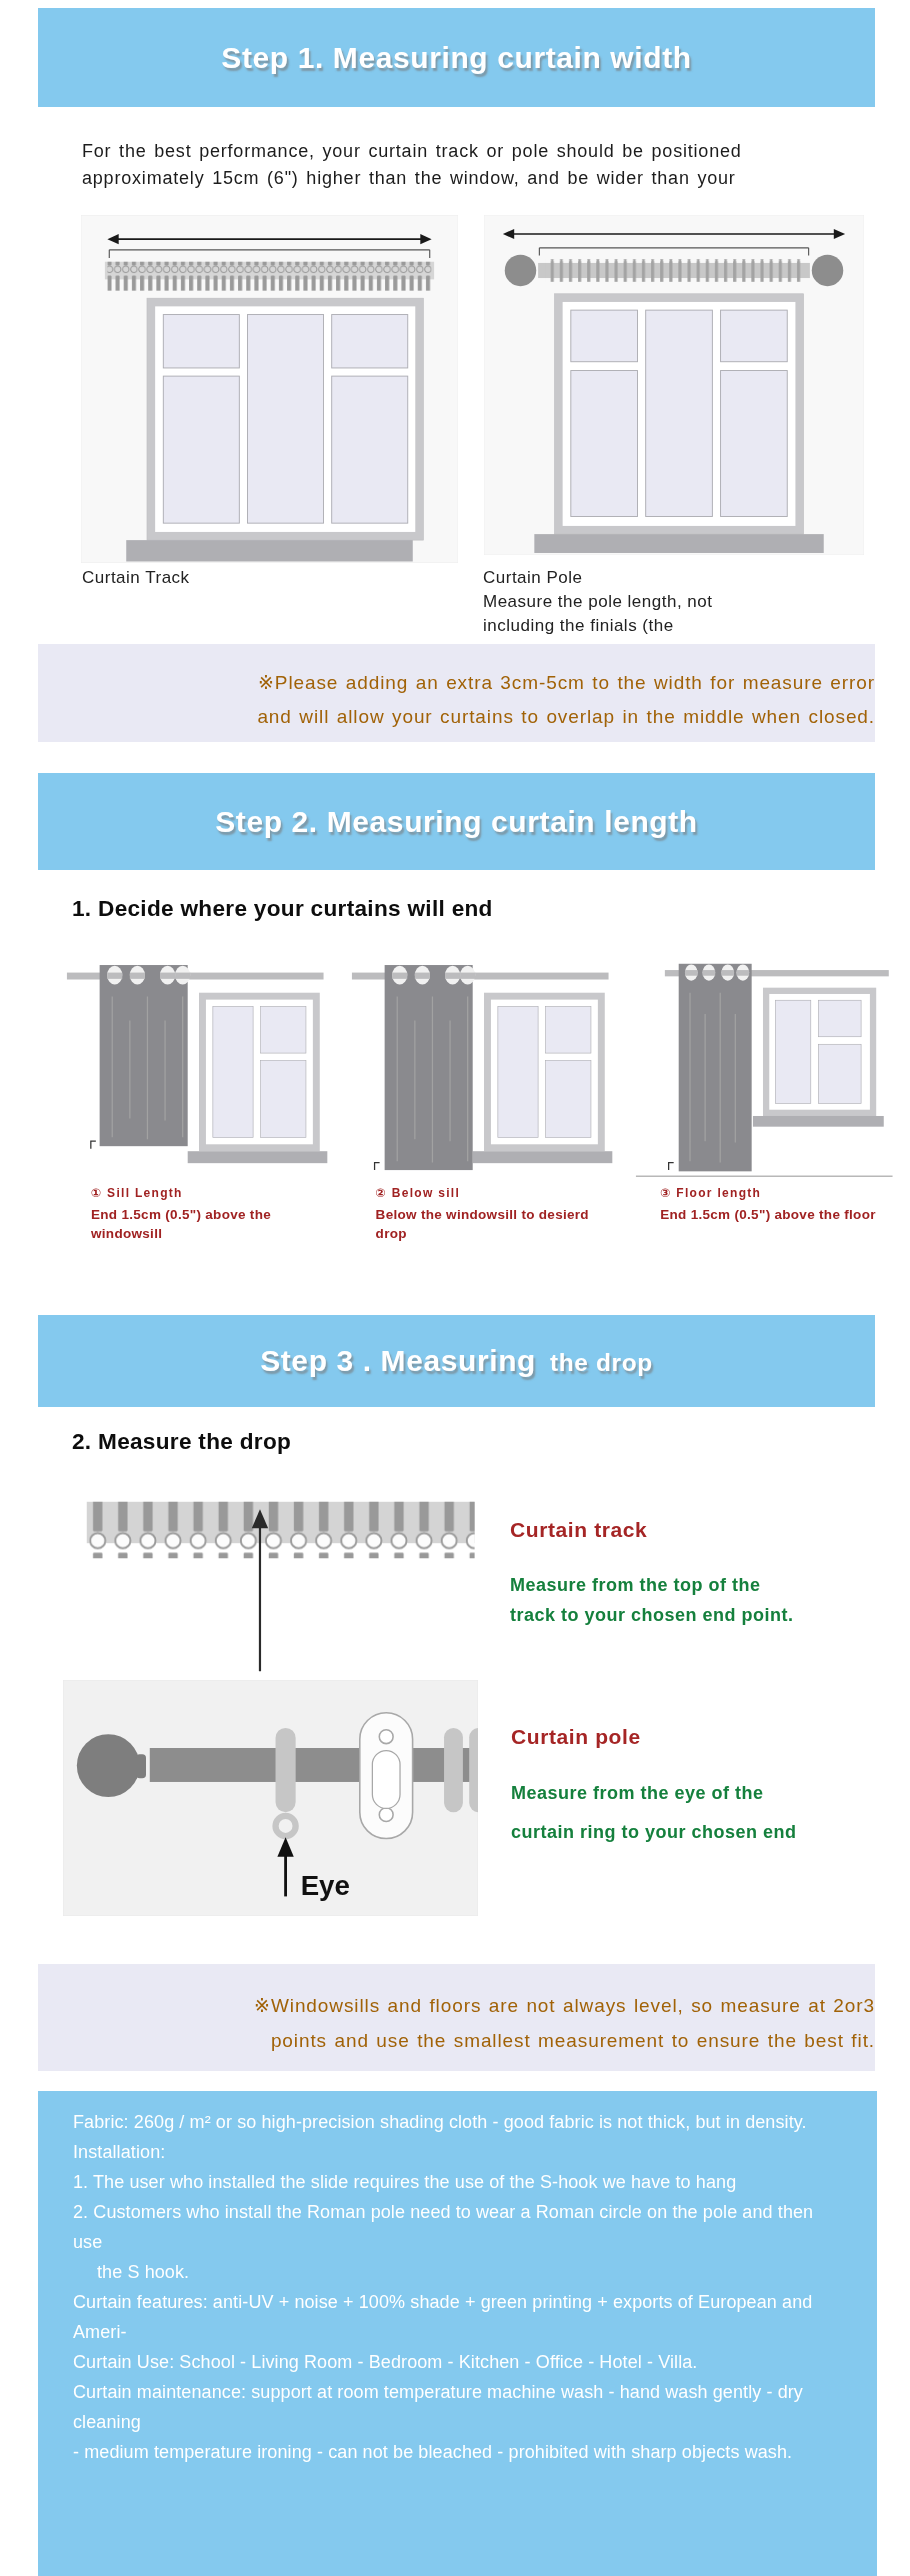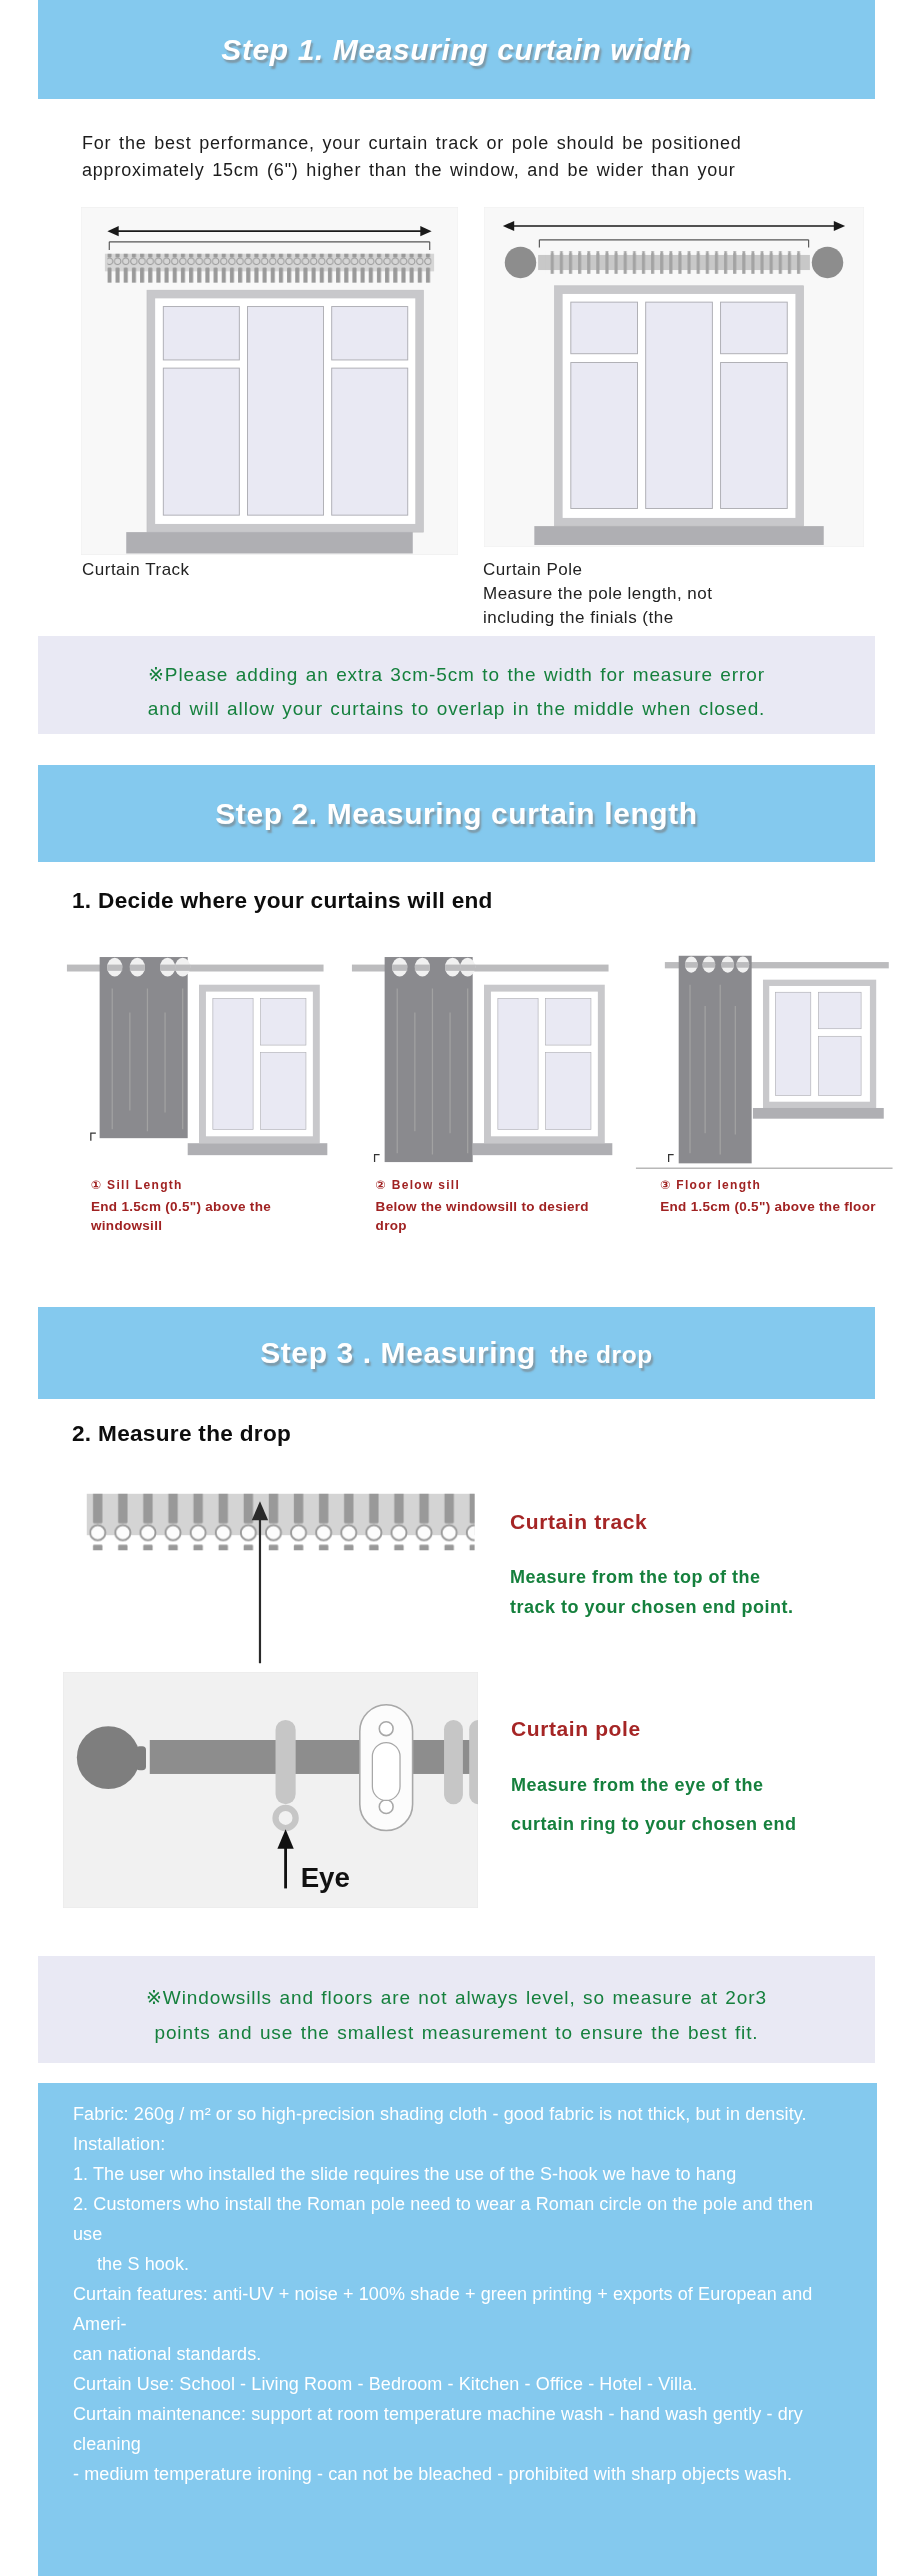--- a/index.html
+++ b/index.html
@@ -4,36 +4,36 @@
 <title>Curtain Measuring Guide</title>
 <style>
   html,body{margin:0;padding:0;background:#ffffff;}
   .page{position:relative;width:910px;height:2576px;overflow:hidden;background:#fff;
         font-family:"Liberation Sans","DejaVu Sans",sans-serif;}
   
   .band{margin:0 35px 0 38px;height:99px;background:#84C9EE;display:flex;
         align-items:center;justify-content:center;}
   .band-title{color:#ffffff;font-weight:bold;font-size:30px;letter-spacing:0.6px;
         text-shadow:1.9px 2.5px 1.9px rgba(120,120,120,.6);white-space:nowrap;}
-  .band1{margin-top:0;font-style:italic;}
+  .band1{margin-top:8px;}
   .band2{margin-top:31px;height:97px;}
   .band3{margin-top:72px;height:92px;}
   .t-sub{font-size:24.5px;margin-left:14px;}
   
   .intro{margin:31px 0 0 82px;font-size:18px;line-height:27px;letter-spacing:0.8px;
          word-spacing:1.9px;color:#1c1c1c;}
   
   .panels-row{margin:23px 0 0 81px;display:flex;gap:26px;align-items:flex-start;}
   .captions-row{margin:3.1px 0 0 82px;display:flex;font-size:17px;line-height:24px;
          letter-spacing:0.5px;color:#222;}
   .cap-left{width:401px;}
   
-  .note{margin:6.3px 35px 0 38px;height:98px;background:#E9E9F4;text-align:center;
+  .note{margin:6.3px 35px 0 38px;height:98px;background:#E9E9F4;text-align:right;
         box-sizing:border-box;padding-top:21.4px;font-size:19px;line-height:34px;
-        letter-spacing:0.9px;word-spacing:1.3px;color:#15803d;}
+        letter-spacing:0.9px;word-spacing:1.3px;color:#a16207;}
   .note2{margin-top:48px;height:107px;padding-top:24px;line-height:35px;}
   
   .subhead{margin:22.6px 0 0 72px;font-size:22.6px;font-weight:bold;color:#0d0d0d;
         letter-spacing:0.3px;line-height:31px;}
   .subhead3{margin-top:19px;}
   
   .len-row{margin:36px 0 0 63px;display:flex;gap:17.6px;}
   .len-cell{width:267px;}
   .len-label{margin:6.3px 0 0 28px;font-size:12px;font-weight:bold;letter-spacing:1.3px;
         color:#A02222;line-height:21.4px;}
@@ -328,20 +328,19 @@
     <div>points and use the smallest measurement to ensure the best fit.</div>
   </div>
 
   <div class="info">
     <div>Fabric: 260g / m² or so high-precision shading cloth - good fabric is not thick, but in density.</div>
     <div>Installation:</div>
     <div>1. The user who installed the slide requires the use of the S-hook we have to hang</div>
     <div>2. Customers who install the Roman pole need to wear a Roman circle on the pole and then use</div>
     <div class="indent">the S hook.</div>
     <div>Curtain features: anti-UV + noise + 100% shade + green printing + exports of European and Ameri-</div>
-    <div>can national standards.</div>
     <div>Curtain Use: School - Living Room - Bedroom - Kitchen - Office - Hotel - Villa.</div>
     <div>Curtain maintenance: support at room temperature machine wash - hand wash gently - dry cleaning</div>
     <div>- medium temperature ironing - can not be bleached - prohibited with sharp objects wash.</div>
   </div>
 
 </div>
 
 
 </body></html>

